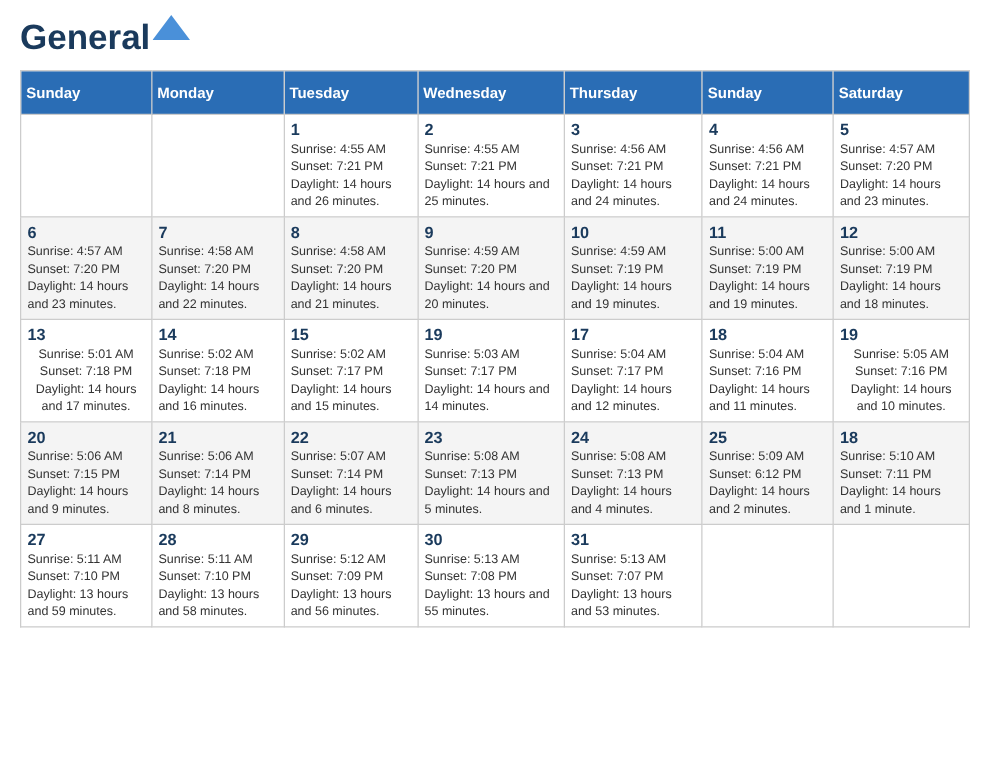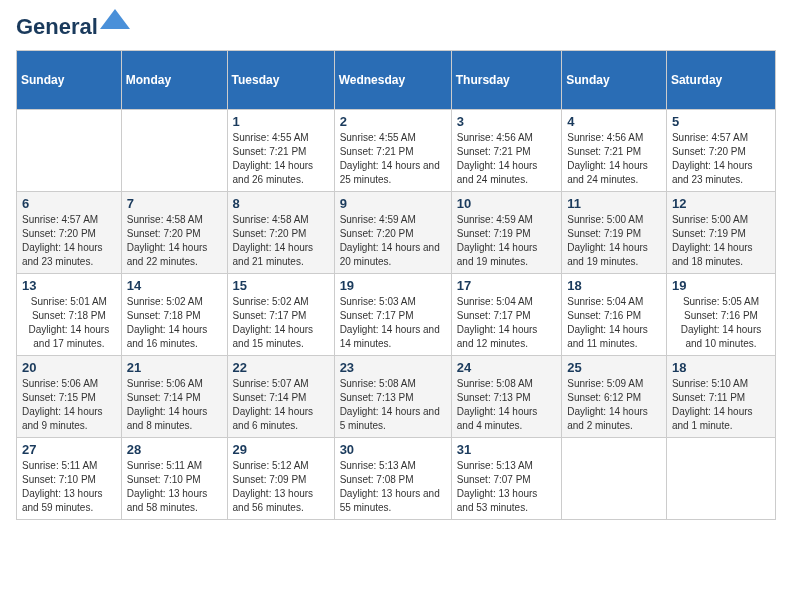--- a/index.html
+++ b/index.html
@@ -15,21 +15,21 @@
       justify-content: space-between;
       align-items: flex-start;
       margin-bottom: 12px;
     }
     .logo {
       display: flex;
       flex-direction: column;
       align-items: flex-start;
     }
     .logo-text {
-      font-size: 22px;
+      font-size: 28px;
       font-weight: bold;
       color: #1a3a5c;
       line-height: 1;
     }
     .logo-text span { color: #4a90d9; }
     .title-block { text-align: right; }
     .month-title {
       font-size: 36px;
       color: #1a3a5c;
       font-weight: normal;
@@ -39,21 +39,21 @@
       color: #333;
     }
     table {
       width: 100%;
       border-collapse: collapse;
       font-size: 11px;
     }
     thead tr th {
       background: #2a6db5;
       color: #fff;
-      padding: 22px 4px;
+      padding: 10px 4px;
       text-align: left;
       font-weight: bold;
       font-size: 12px;
       border: 1px solid #ccc;
     }
     tbody tr td {
       border: 1px solid #ccc;
       vertical-align: top;
       padding: 4px 5px;
       height: 72px;

